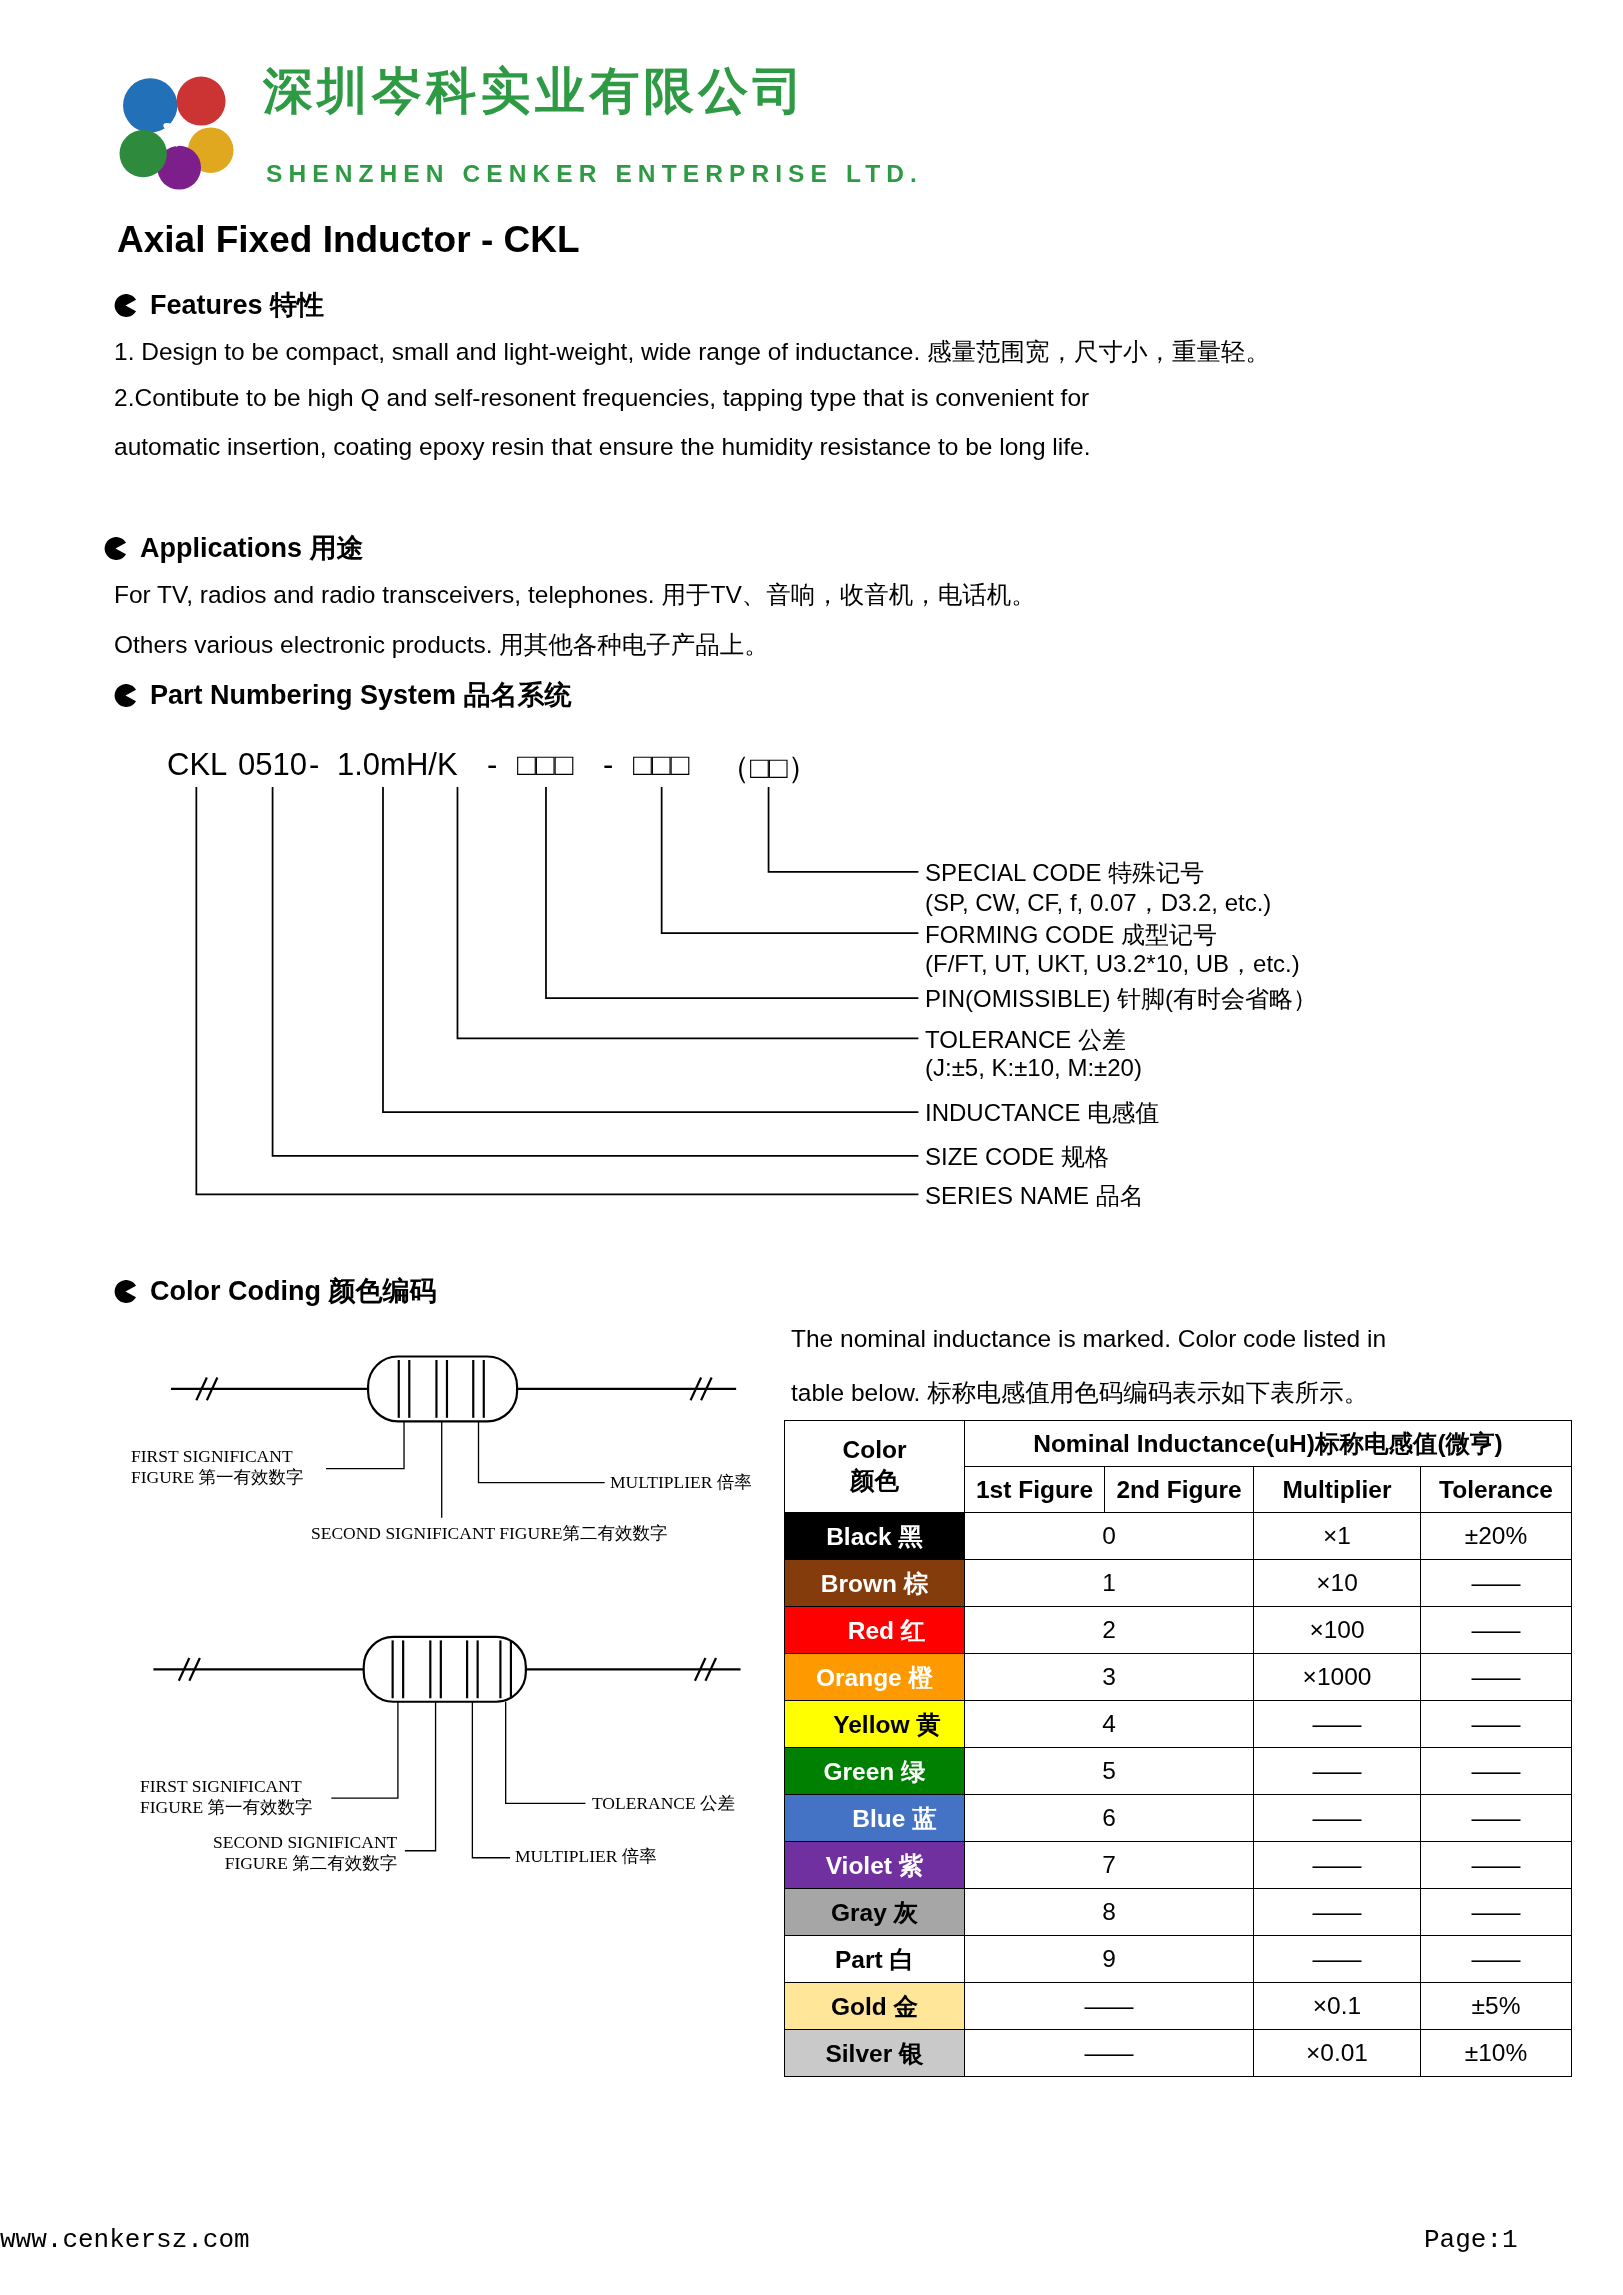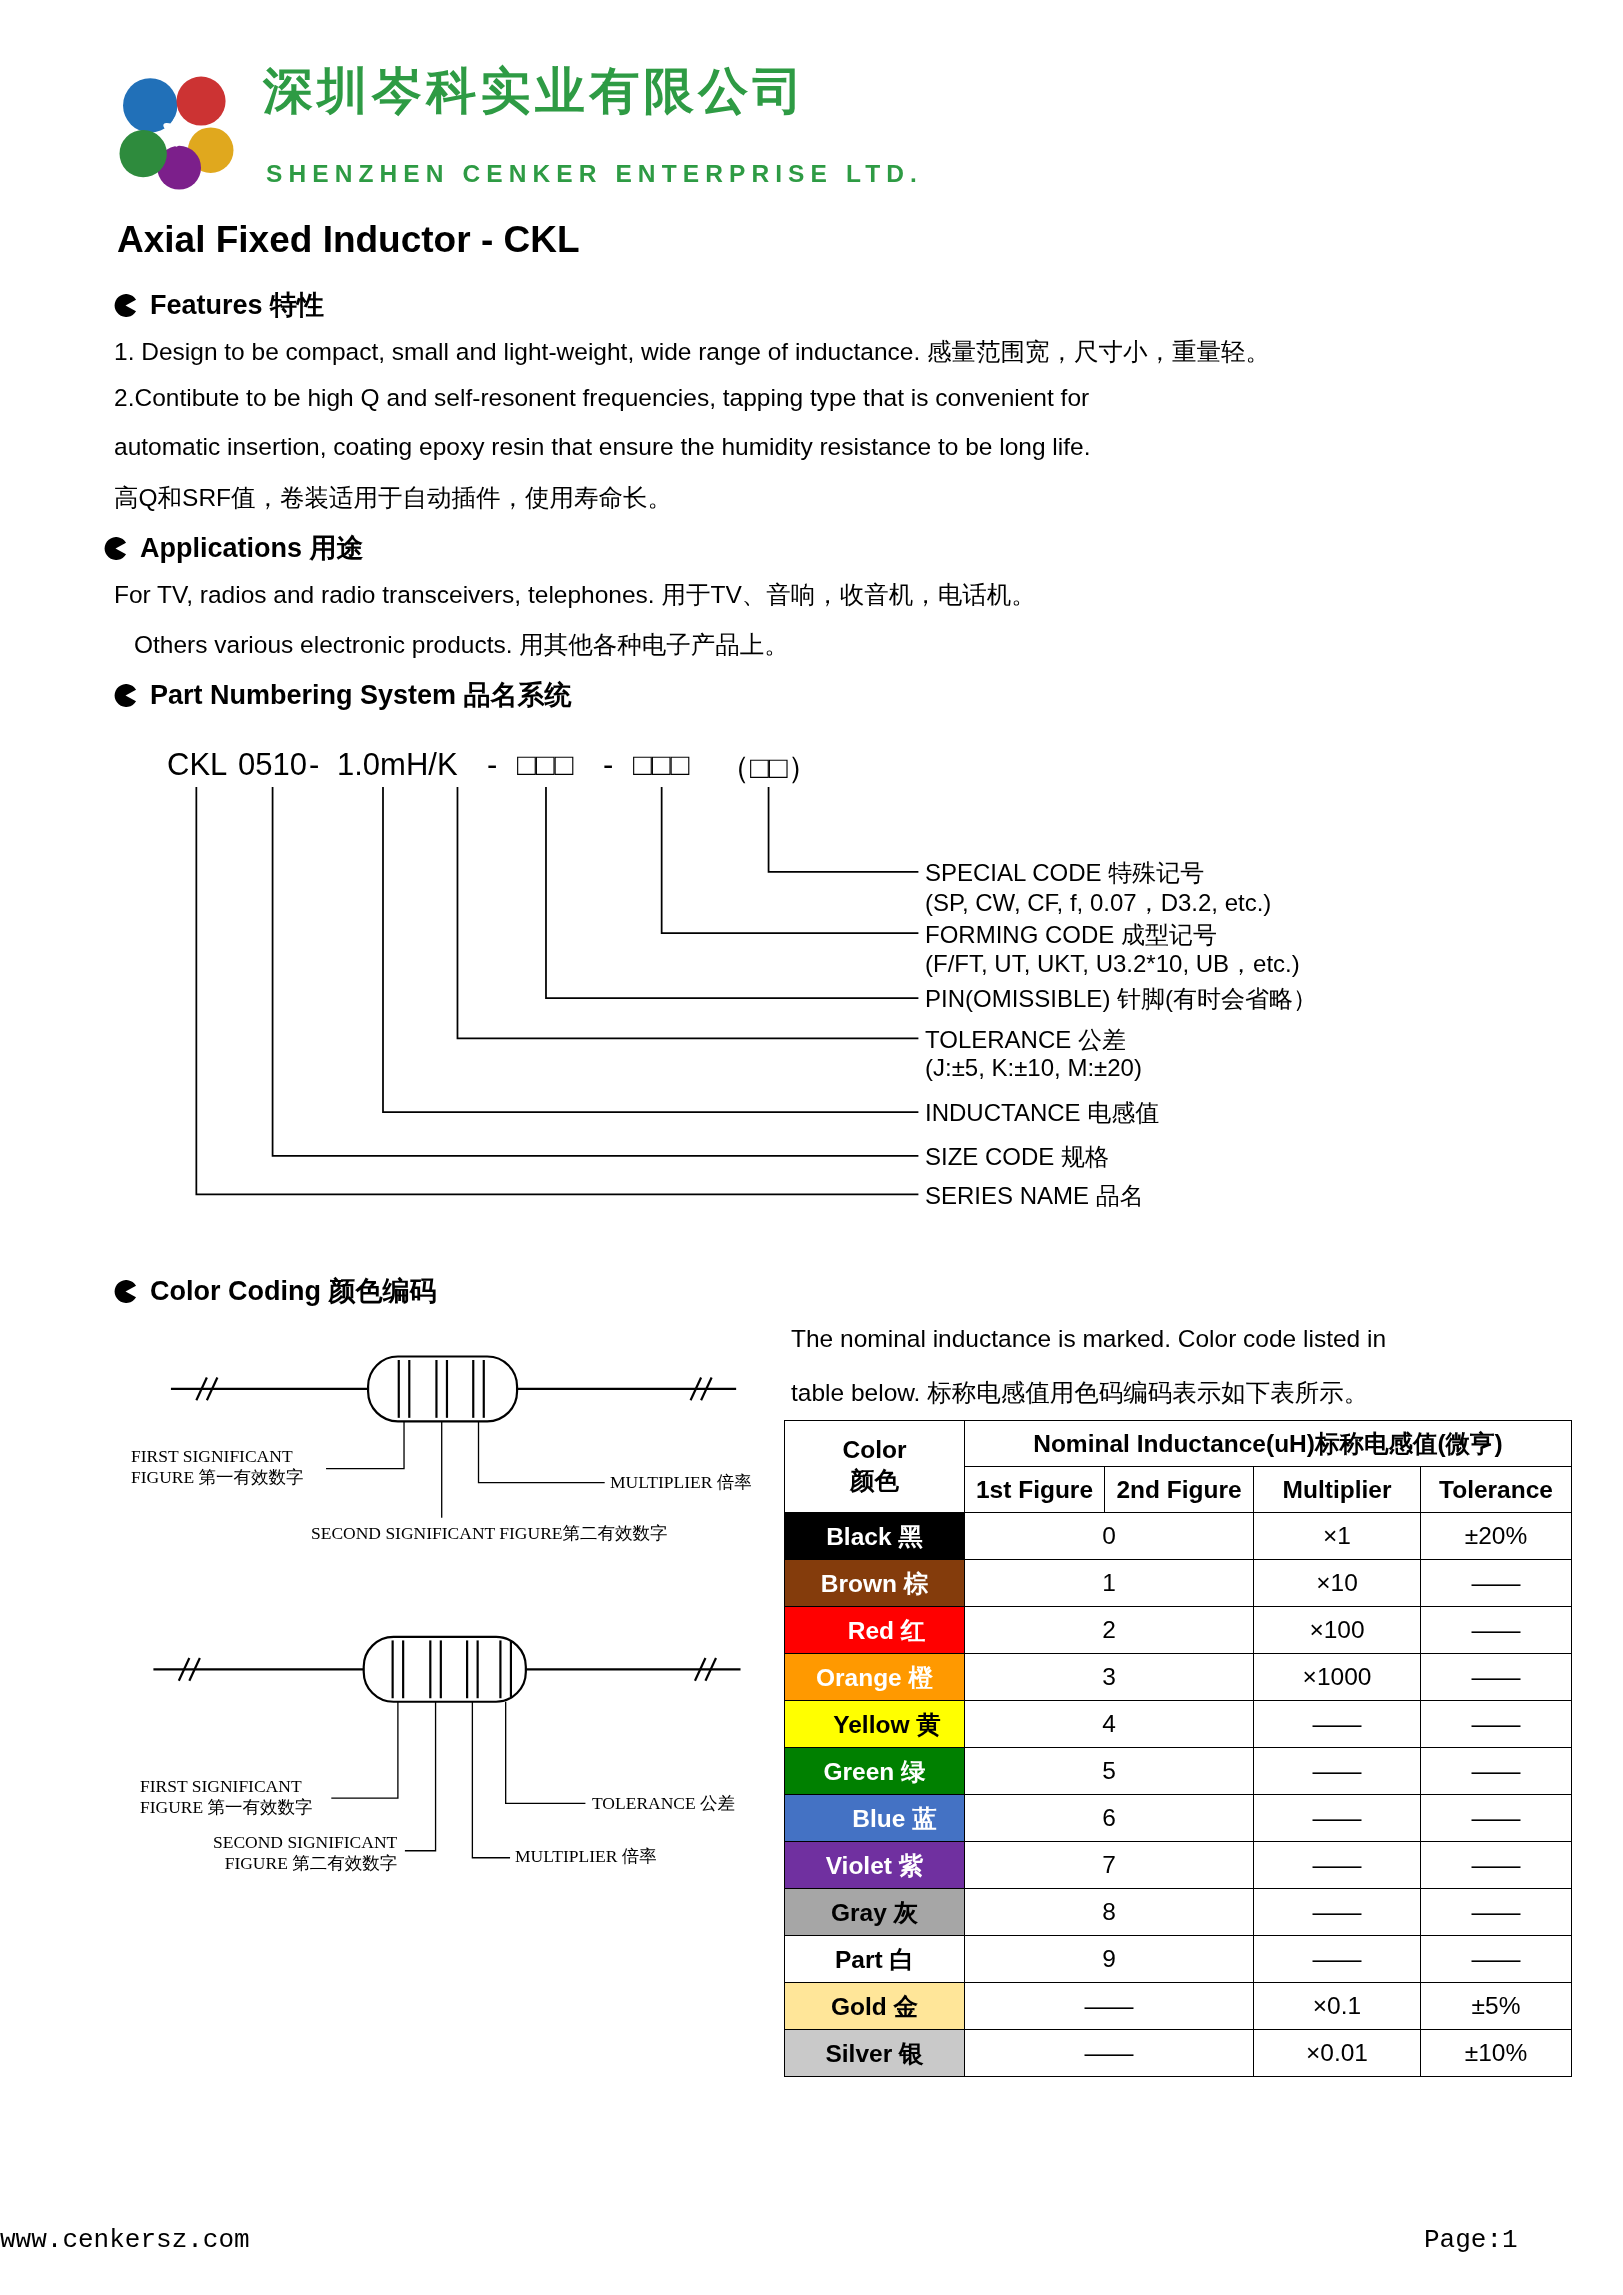--- a/index.html
+++ b/index.html
@@ -53,30 +53,29 @@
 
   <div class="abs section-head" style="left:114px; top:287px;">
     <svg class="head-icon" width="23" height="23" viewBox="0 0 24 24">
       <path d="M12 12 L23 6 A12 12 0 1 0 23 18 Z" fill="#000"></path>
     </svg>
     <span>Features 特性</span>
   </div>
   <div class="abs body-line" style="left:114px; top:335px;">1. Design to be compact, small and light-weight, wide range of inductance. 感量范围宽，尺寸小，重量轻。</div>
   <div class="abs body-line" style="left:114px; top:384px;">2.Contibute to be high Q and self-resonent frequencies, tapping type that is convenient for</div>
   <div class="abs body-line" style="left:114px; top:433px;">automatic insertion, coating epoxy resin that ensure the humidity resistance to be long life.</div>
-  <div class="abs body-line" style="left:114px; top:481px;">高Q和SRF值，卷装适用于自动插件，使用寿命长。</div>
 
   <div class="abs section-head" style="left:104px; top:530px;">
     <svg class="head-icon" width="23" height="23" viewBox="0 0 24 24">
       <path d="M12 12 L23 6 A12 12 0 1 0 23 18 Z" fill="#000"></path>
     </svg>
     <span>Applications  用途</span>
   </div>
   <div class="abs body-line" style="left:114px; top:578px;">For TV, radios and radio transceivers, telephones.  用于TV、音响，收音机，电话机。</div>
-  <div class="abs body-line" style="left:114px; top:628px;margin-left:20px;">Others various electronic products. 用其他各种电子产品上。</div>
+  <div class="abs body-line" style="left:114px; top:628px;">Others various electronic products. 用其他各种电子产品上。</div>
 
   <div class="abs section-head" style="left:114px; top:677px;">
     <svg class="head-icon" width="23" height="23" viewBox="0 0 24 24">
       <path d="M12 12 L23 6 A12 12 0 1 0 23 18 Z" fill="#000"></path>
     </svg>
     <span>Part Numbering System 品名系统</span>
   </div>
 
   <div class="abs pn-seg" style="left:167px; top:747px;">CKL</div>
   <div class="abs pn-seg" style="left:238px; top:747px;">0510</div>

